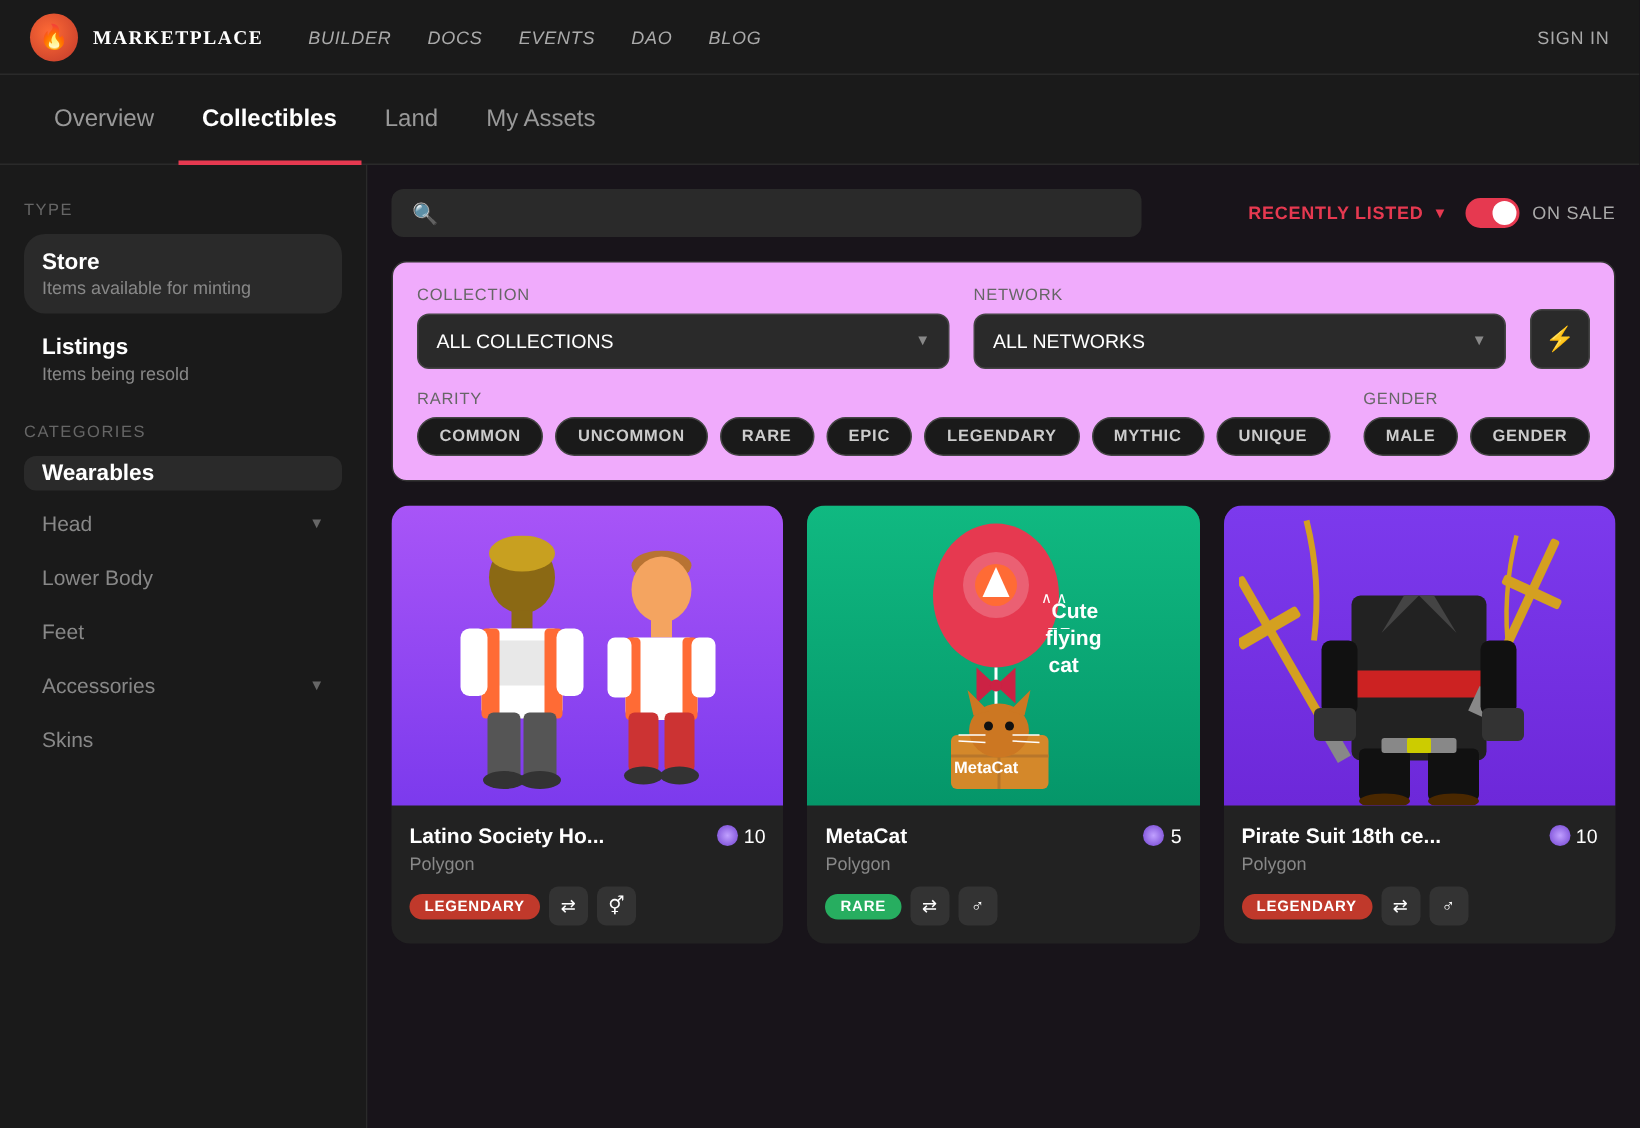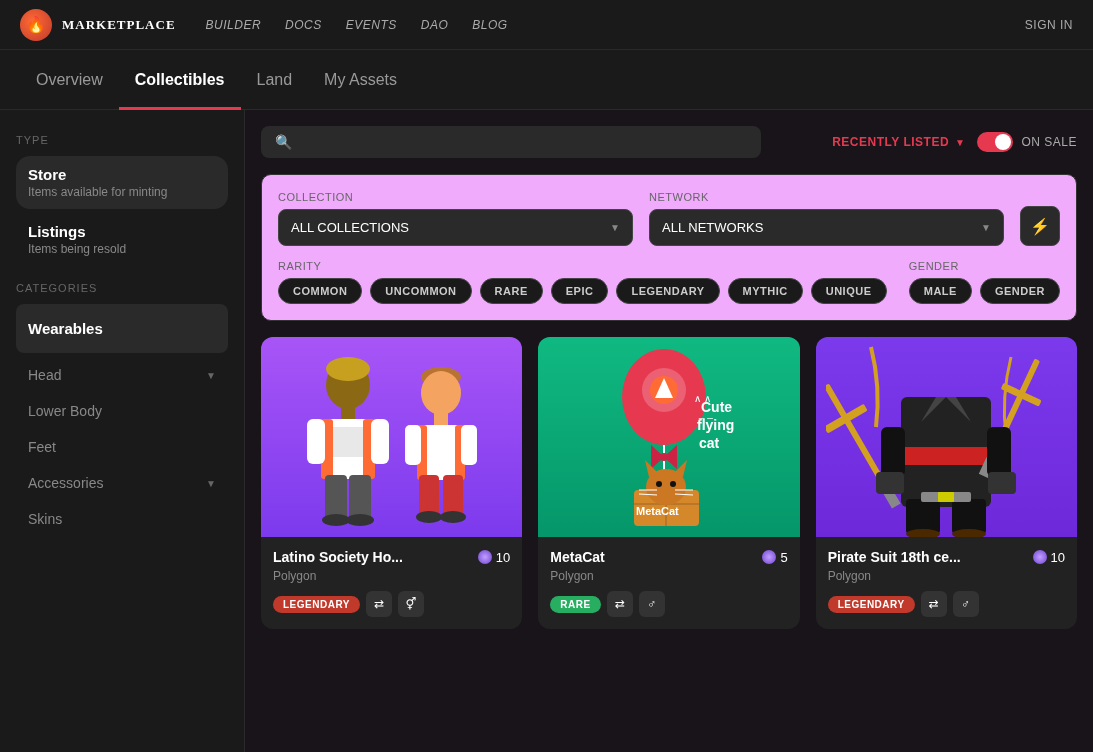--- a/index.html
+++ b/index.html
@@ -131,21 +131,21 @@
     .categories-label {
       color: #666;
       font-size: 11px;
       letter-spacing: 1px;
       margin: 16px 0 10px 0;
     }
     .category-parent {
       font-weight: bold;
       font-size: 15px;
       color: #fff;
-      padding: 16px 12px;
+      padding: 3px 12px;
       border-radius: 8px;
       background: #2a2a2a;
       margin-bottom: 4px;
     }
     .category-child {
       display: flex;
       align-items: center;
       justify-content: space-between;
       padding: 10px 12px;
       color: #888;

